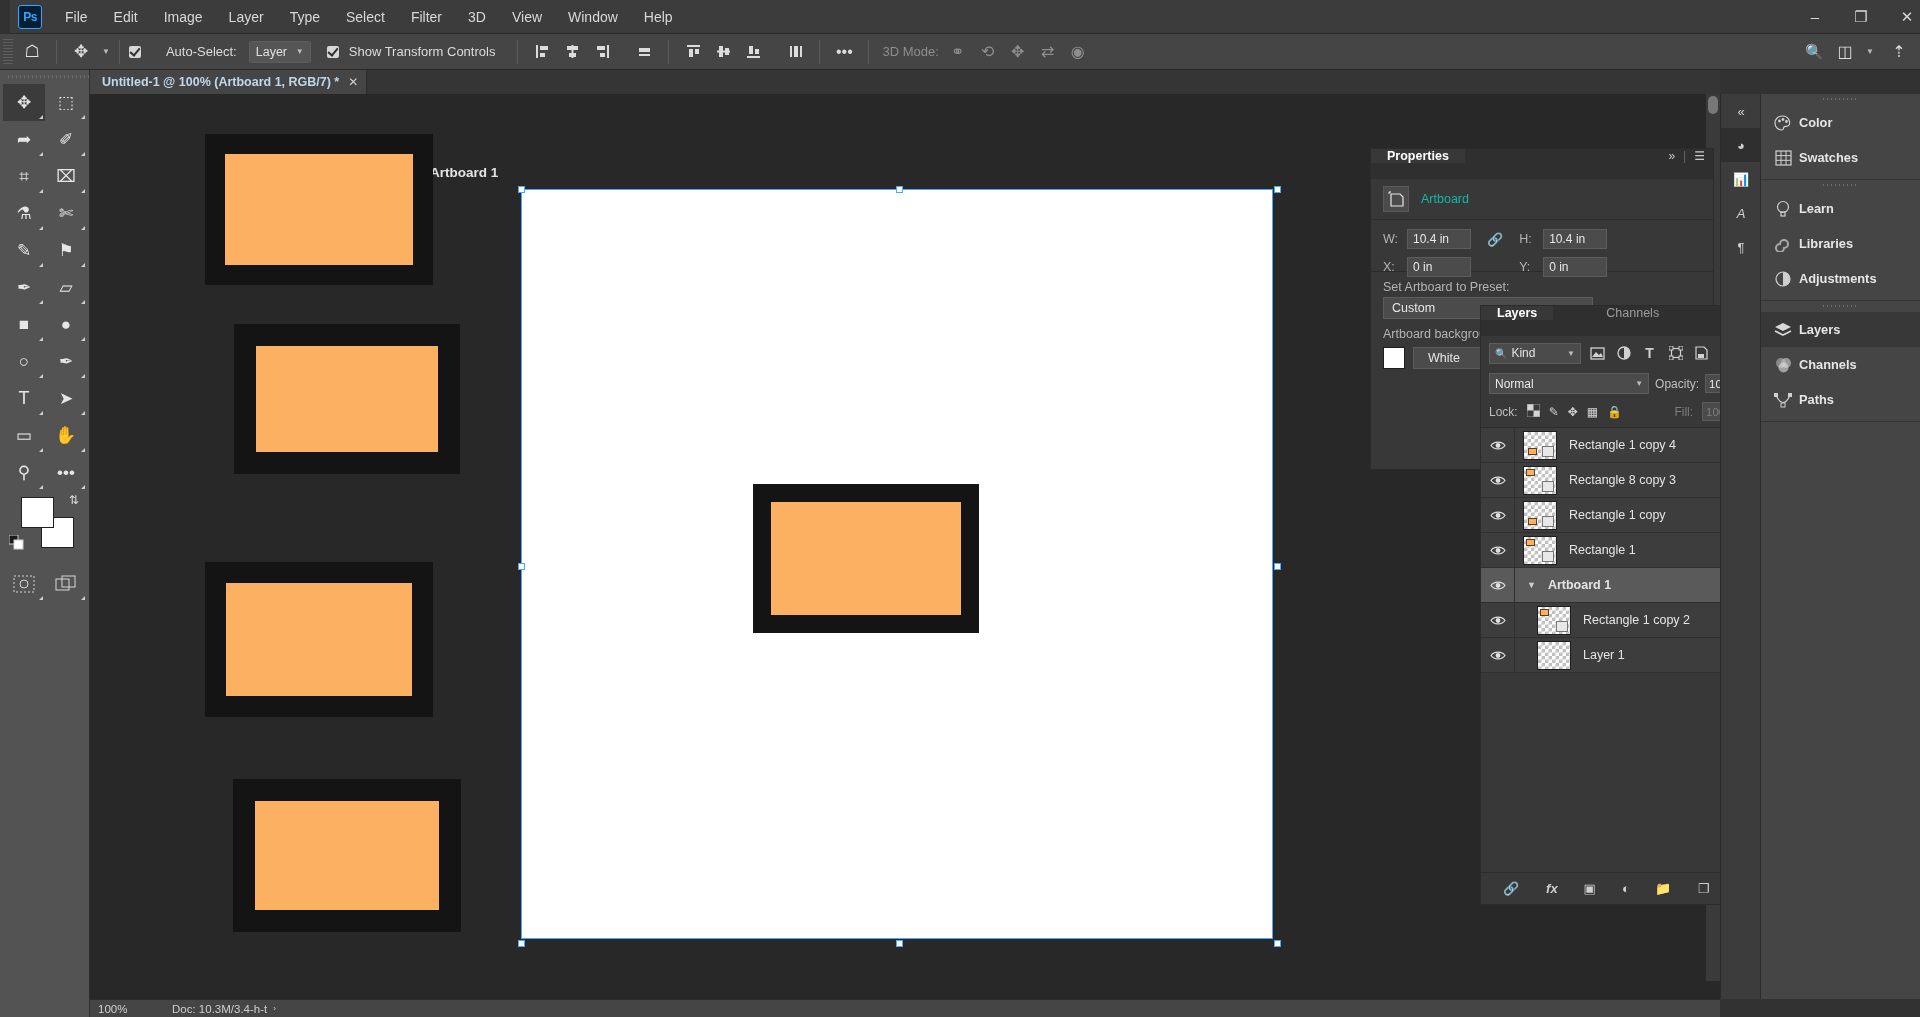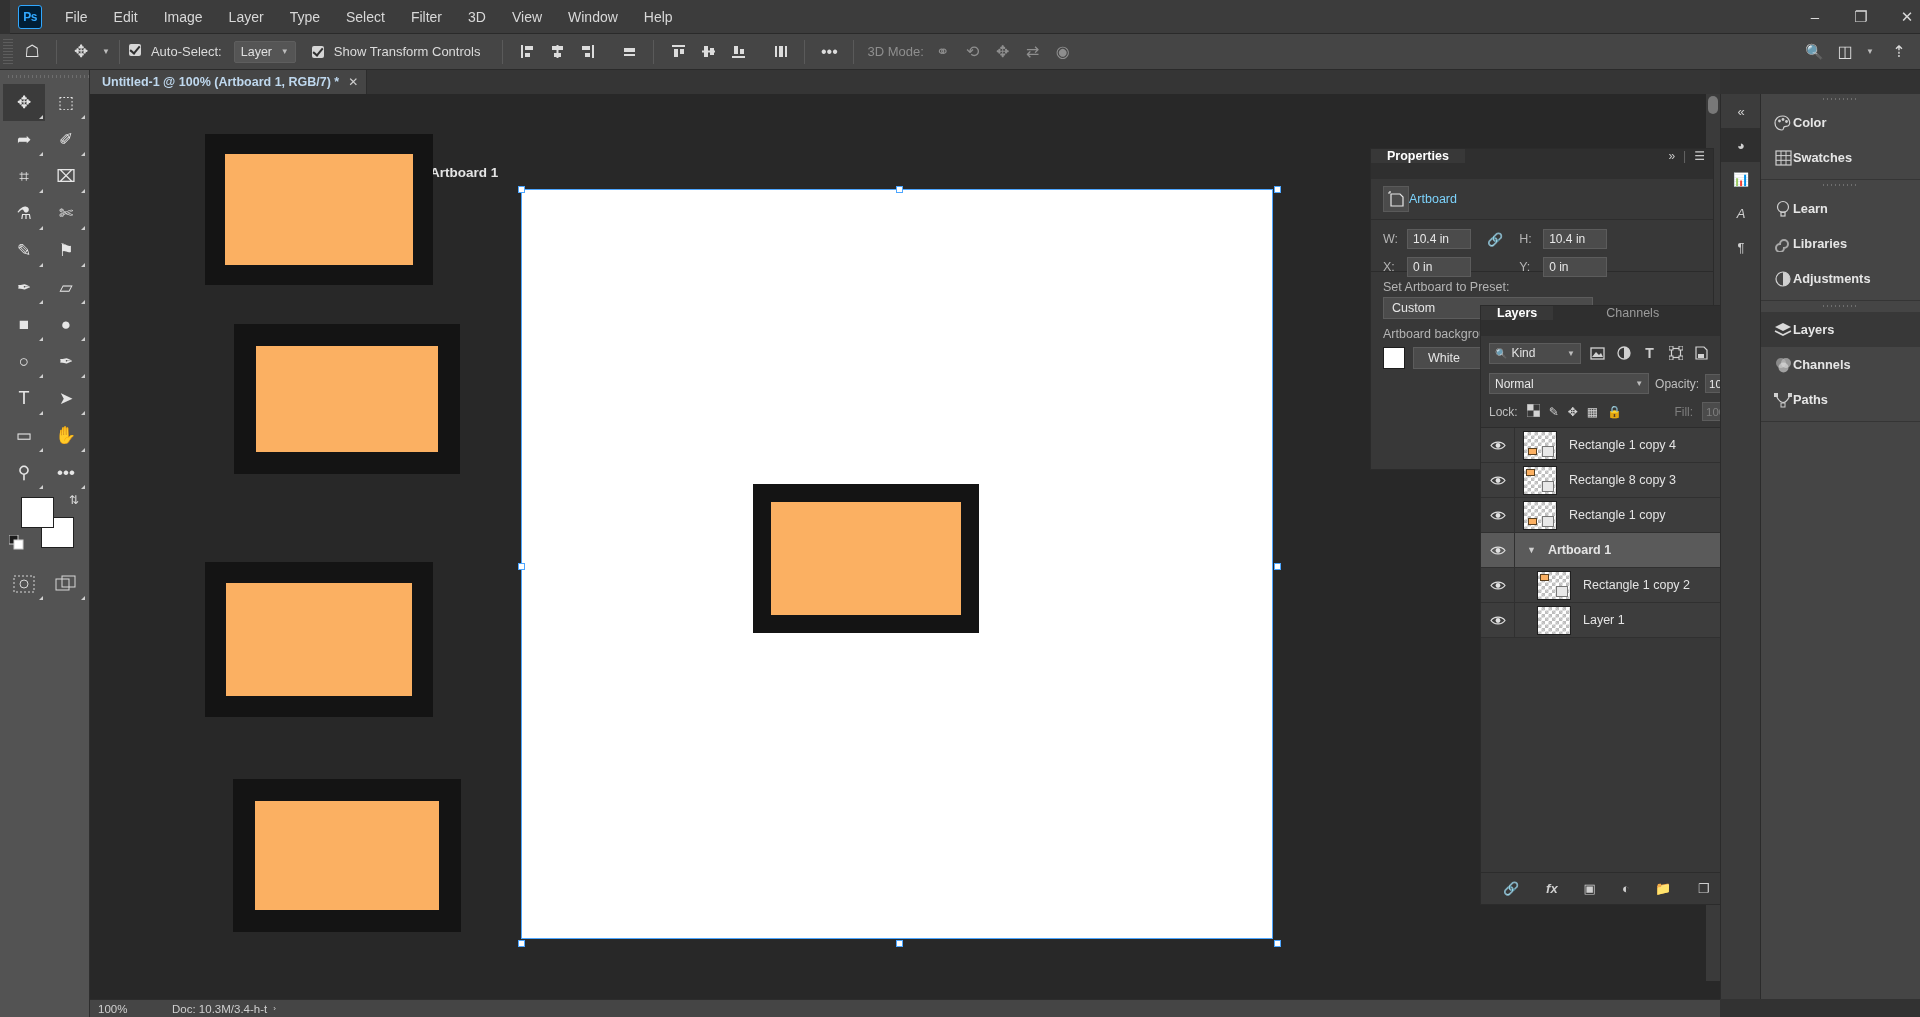--- a/index.html
+++ b/index.html
@@ -80,21 +80,21 @@
   .propspanel { position:absolute; left:1370px; top:148px; width:344px; height:124px;
      background:#383838; border:1px solid #2b2b2b;}
   .panel-tabs { height:30px; background:#2f2f2f; display:flex; align-items:flex-start;gap:37px; }
   .ptab { display:flex; align-items:center; padding:0 16px; font-size:12.5px; color:#9c9c9c;}
   .ptab.active { background:#383838; color:#ffffff; font-weight:bold;}
   .ptools { margin-left:auto; display:flex; align-items:center; padding-right:8px; color:#c9c9c9;
      font-size:12px; gap:8px;}
   .prow { display:flex; align-items:center; padding:7px 12px; }
   .p-ico { width:26px; height:26px; background:#4b4b4b; border:1px solid #5a5a5a;
      display:flex; align-items:center; justify-content:center; color:#e6e6e6;}
-  .p-name { font-size:12.5px; color:#7dd3fc; text-align:center;}
+  .p-name { font-size:12.5px; color:#14b8a6; margin-left:12px;text-align:center;}
   .p-div { height:1px; background:#2d2d2d; }
   .fieldrow { display:flex; align-items:center; padding:4px 12px; font-size:12.5px; color:#b4b4b4;}
   .flabel { width:24px; }
   .finput { width:64px; height:20px; background:#4b4b4b; border:1px solid #5c5c5c; color:#e8e8e8;
      font-size:12px; padding:0 5px; line-height:19px;}
   .link-ico { margin:0 16px; color:#bdbdbd; font-size:13px;}
 
   
   .props-under { position:absolute; left:1370px; top:272px; width:344px; height:198px;
      background:#383838; border:1px solid #2b2b2b; border-top:none; }
@@ -149,21 +149,21 @@
   .dockstrip { position:absolute; left:1720px; top:94px; width:40px; height:905px;
      background:#3c3c3c; border-left:1px solid #2b2b2b;}
   .dock-ico { width:40px; height:34px; display:flex; align-items:center; justify-content:center;
      color:#d0d0d0; font-size:13px;}
   .dock-ico.on { background:#2f2f2f; }
   .rightdock { position:absolute; left:1760px; top:94px; width:160px; height:905px;
      background:#454545; border-left:1px solid #2b2b2b;}
   .dgroup { border-bottom:1px solid #353535; padding-bottom:4px; }
   .dgrip { height:11px; background-image:repeating-linear-gradient(to right,#6e6e6e 0 1px,transparent 1px 4px);
      background-size:36px 2px; background-repeat:no-repeat; background-position:center 4px;}
-  .ditem { display:flex; align-items:center; height:35px; padding-left:12px; gap:0; }
+  .ditem { display:flex; align-items:center; height:35px; padding-left:12px; gap:6px; }
   .ditem.active { background:#383838; }
   .ditem .dlab { font-size:12.8px; color:#e6e6e6; font-weight:bold;}
 
   
   .statusbar { position:absolute; left:90px; top:999px; width:1630px; height:18px;
      background:#454545; display:flex; align-items:center; font-size:11.5px; color:#d0d0d0;
      border-top:1px solid #2c2c2c;}
   .sb-zoom { width:60px; padding-left:8px; }
   .sb-doc { padding-left:22px; color:#cfcfcf;}
   .sb-arrow { margin-left:6px; font-size:8px;}
@@ -197,21 +197,21 @@
     </div>
   </div>
 
   <div class="optbar">
     <div class="grip"></div>
     <div class="opt-ico home-ico">☖</div>
     <div class="opt-sep"></div>
     <div class="opt-ico" style="font-size:17px;">✥</div>
     <div class="caret">▼</div>
     <div class="opt-sep"></div>
-    <div style="display:flex;">
+    <div style="display:flex;align-items:center;gap:15px;">
       <span class="chk"></span>
       <span class="opt-label">Auto-Select:</span>
     </div>
     <div class="opt-select" style="margin-left:8px;">
       <span>Layer</span>
       <span class="caret">▼</span>
     </div>
     <div style="display:flex;align-items:center;margin-left:16px;">
       <span class="chk"></span>
       <span class="opt-label">Show Transform Controls</span>
@@ -616,20 +616,33 @@
               <path d="M1 5.5 C4 1 12 1 15 5.5 C12 10 4 10 1 5.5 Z" fill="none" stroke="#e0e0e0" stroke-width="1.2"></path>
               <circle cx="8" cy="5.5" r="2.4" fill="#e0e0e0"></circle>
             </svg>
           </div>
           <div class="thumbwrap">
             <span style="position: absolute; left: 4px; top: 16px; width: 9px; height: 7px; background: rgb(251, 176, 98); border: 1px solid rgb(90, 64, 32);"></span>
             <span style="position: absolute; right: 2px; bottom: 2px; width: 12px; height: 11px; border: 1.5px solid rgb(119, 119, 119); background: rgb(232, 232, 232);"></span>
           </div>
           <span class="lname">Rectangle 1 copy</span>
         </div>
+        <div class="lrow">
+          <div class="eye">
+            <svg width="16" height="11" viewBox="0 0 16 11">
+              <path d="M1 5.5 C4 1 12 1 15 5.5 C12 10 4 10 1 5.5 Z" fill="none" stroke="#e0e0e0" stroke-width="1.2"></path>
+              <circle cx="8" cy="5.5" r="2.4" fill="#e0e0e0"></circle>
+            </svg>
+          </div>
+          <div class="thumbwrap">
+            <span style="position: absolute; left: 2px; top: 2px; width: 9px; height: 7px; background: rgb(251, 176, 98); border: 1px solid rgb(90, 64, 32);"></span>
+            <span style="position: absolute; right: 2px; bottom: 2px; width: 12px; height: 11px; border: 1.5px solid rgb(119, 119, 119); background: rgb(232, 232, 232);"></span>
+          </div>
+          <span class="lname">Rectangle 1</span>
+        </div>
         <div class="lrow sel">
           <div class="eye">
             <svg width="16" height="11" viewBox="0 0 16 11">
               <path d="M1 5.5 C4 1 12 1 15 5.5 C12 10 4 10 1 5.5 Z" fill="none" stroke="#e0e0e0" stroke-width="1.2"></path>
               <circle cx="8" cy="5.5" r="2.4" fill="#e0e0e0"></circle>
             </svg>
           </div>
           <span class="chev">▼</span>
           <span class="lname bold">Artboard 1</span>
         </div>

